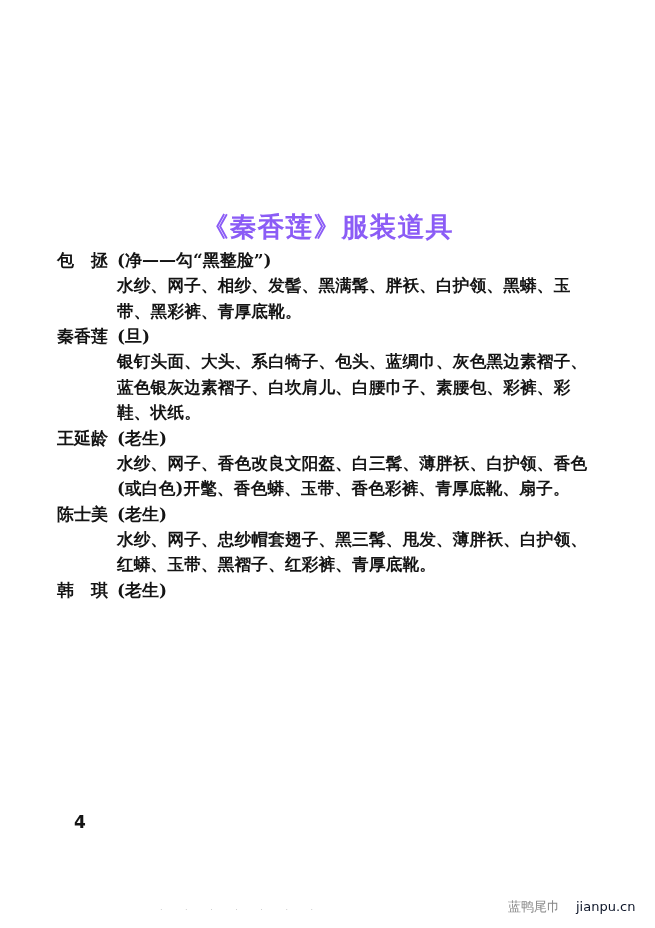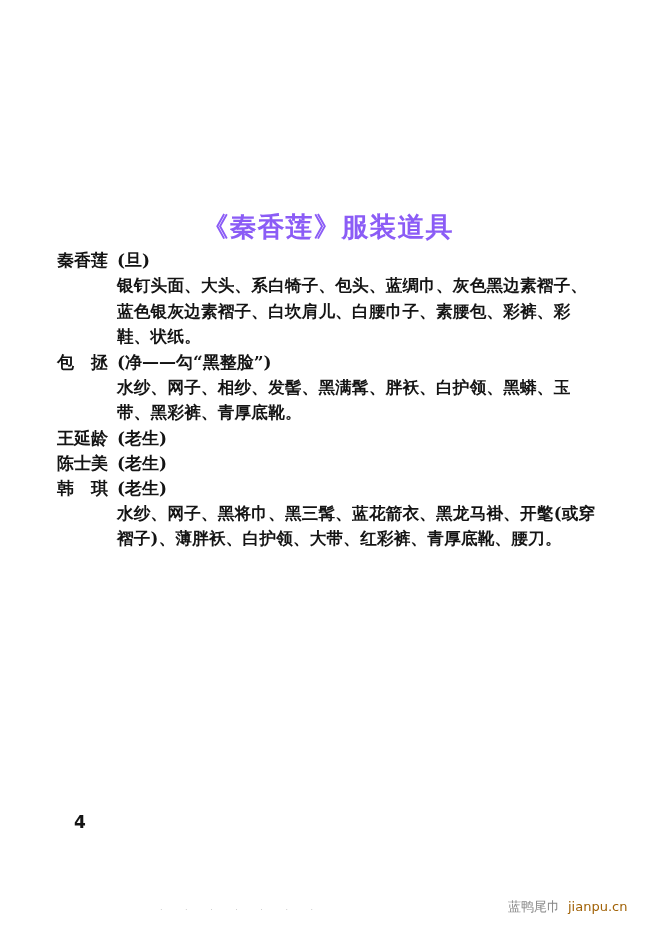--- a/index.html
+++ b/index.html
@@ -60,72 +60,73 @@
       font-family: "DejaVu Sans", sans-serif;
     }
     .watermark {
       position: absolute;
       left: 508px; top: 898px;
       font-size: 13px;
       color: #888;
       font-family: "DejaVu Sans", sans-serif;
       white-space: nowrap;
     }
-    .watermark .en { color: #a16207; margin-left: 8px; }
+    .watermark .en { color: #0f172a; margin-left: 16px; }
     .specks {
       position: absolute;
       left: 160px; top: 905px;
       font-size: 8px; color: #bbb; letter-spacing: 10px;
     }
   </style>
 </head>
 <body>
 
 <h1 class="title">《秦香莲》服装道具</h1>
 
 <div class="entries">
   <div class="entry">
     <div class="role-row">
+      <span class="role-name">包　拯</span>
+      <span class="role-type">(净——勾“黑整脸”)</span>
+    </div>
+    <div class="items">水纱、网子、相纱、发髻、黑满髯、胖袄、白护领、黑蟒、玉带、黑彩裤、青厚底靴。</div>
+  </div>
+
+  <div class="entry">
+    <div class="role-row">
       <span class="role-name">秦香莲</span>
       <span class="role-type">(旦)</span>
     </div>
     <div class="items">银钉头面、大头、系白犄子、包头、蓝绸巾、灰色黑边素褶子、蓝色银灰边素褶子、白坎肩儿、白腰巾子、素腰包、彩裤、彩鞋、状纸。</div>
   </div>
 
   <div class="entry">
     <div class="role-row">
-      <span class="role-name">包　拯</span>
-      <span class="role-type">(净——勾“黑整脸”)</span>
-    </div>
-    <div class="items">水纱、网子、相纱、发髻、黑满髯、胖袄、白护领、黑蟒、玉带、黑彩裤、青厚底靴。</div>
-  </div>
-
-  <div class="entry">
-    <div class="role-row">
       <span class="role-name">王延龄</span>
       <span class="role-type">(老生)</span>
     </div>
+    <div class="items">水纱、网子、香色改良文阳盔、白三髯、薄胖袄、白护领、香色(或白色)开氅、香色蟒、玉带、香色彩裤、青厚底靴、扇子。</div>
   </div>
 
   <div class="entry">
     <div class="role-row">
       <span class="role-name">陈士美</span>
       <span class="role-type">(老生)</span>
     </div>
+    <div class="items">水纱、网子、忠纱帽套翅子、黑三髯、甩发、薄胖袄、白护领、红蟒、玉带、黑褶子、红彩裤、青厚底靴。</div>
   </div>
 
   <div class="entry">
   </div>
 
   <div class="entry">
     <div class="role-row">
       <span class="role-name">韩　琪</span>
       <span class="role-type">(老生)</span>
     </div>
-    <div class="items">水纱、网子、黑将巾、黑三髯、蓝花箭衣、黑龙马褂、开氅(或穿褶子)、薄胖袄、白护领、大带、红彩裤、青厚底靴、腰刀。</div>
   </div>
 
 </div>
 
 <div class="page-number">4</div>
 
 <div class="specks">· · · ·  · · ·</div>
 
 <div class="watermark">
   <span>蓝鸭尾巾</span><span class="en">jianpu.cn</span>

